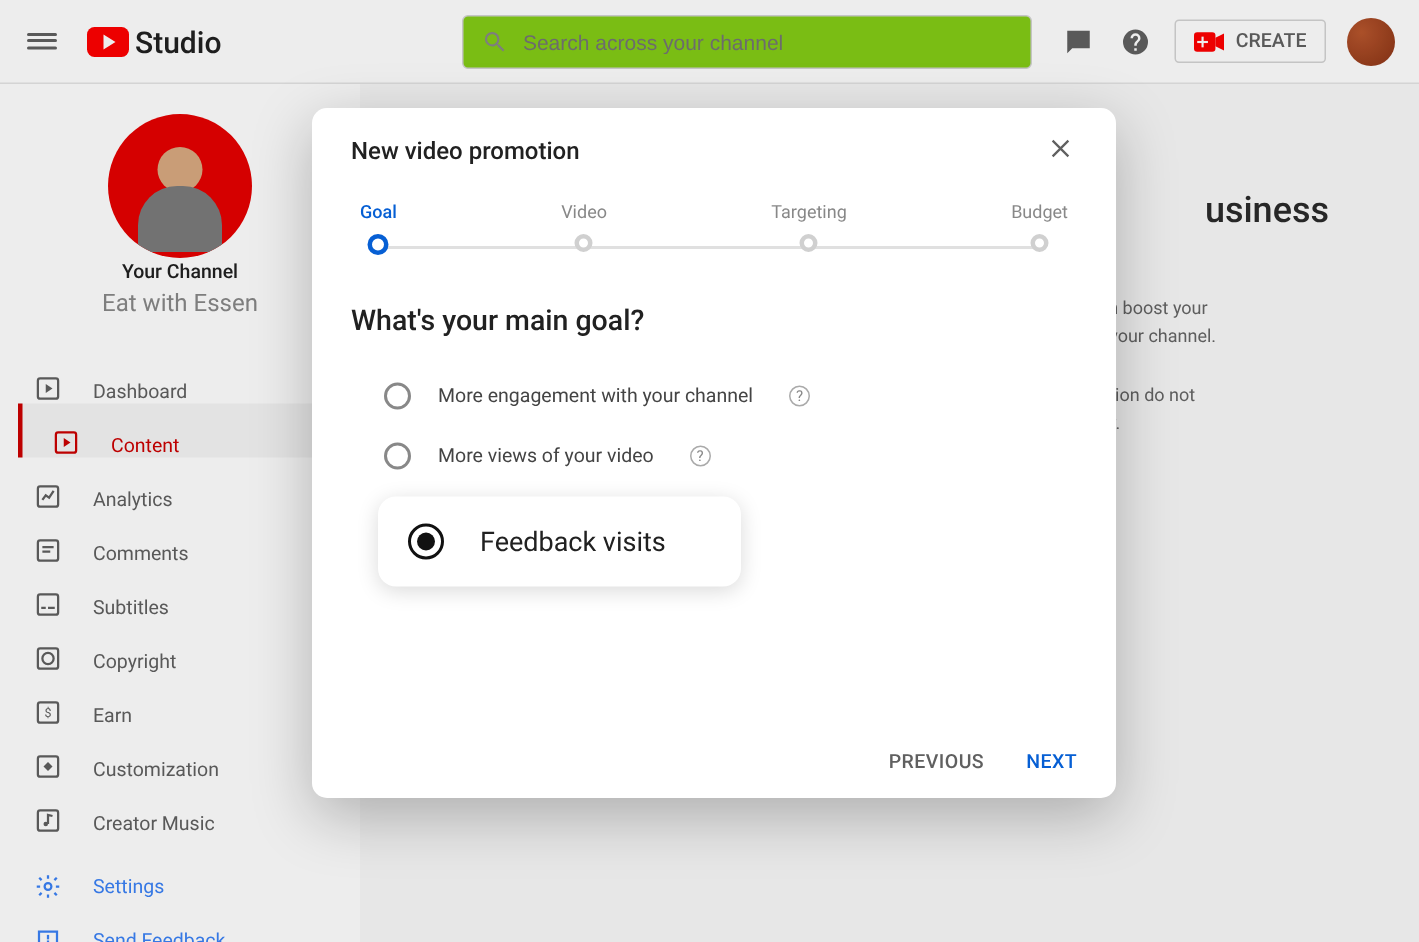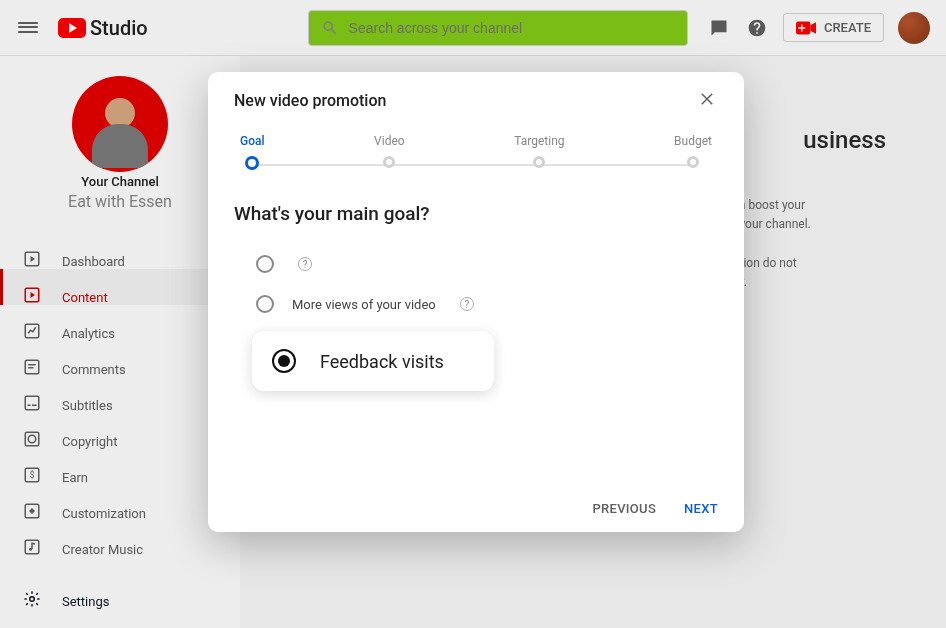--- a/index.html
+++ b/index.html
@@ -29,25 +29,25 @@
 .body { display: flex; height: calc(100% - 56px); }
 .sidebar { width: 240px; background: #fff; display: flex; flex-direction: column; }
 .channel-block { display: flex; flex-direction: column; align-items: center; padding: 20px 0 14px; }
 .channel-avatar { width: 96px; height: 96px; border-radius: 50%; background: #e60000; position: relative; overflow: hidden; }
 .channel-avatar::before { content:''; position:absolute; left:33px; top:22px; width:30px; height:30px; background:#d9a980; border-radius:50%; }
 .channel-avatar::after { content:''; position:absolute; left:20px; top:48px; width:56px; height:44px; background:#7b7b7b; border-radius:26px 26px 0 0; }
 .channel-title { font-size: 13px; font-weight: 500; color: #212121; margin-top: 2px; }
 .channel-sub { font-size: 16px; color: #888; margin-top: 3px; }
 .nav { list-style: none; padding: 8px 0; }
 .nav li { display: flex; align-items: flex-end; height: 36px; padding: 0 22px; font-size: 13px; color: #606060; cursor: pointer; gap: 20px; }
-.nav li.active { color: #cc0000; background: #f5f5f5; border-left: 3px solid #cc0000; padding-left: 19px; }
+.nav li.active { color: #cc0000; background: #f5f5f5; border-left: 3px solid #cc0000; padding-left: 19px; margin-left: 12px; }
 .nav-icon { width: 20px; height: 20px; display: inline-flex; align-items: center; justify-content: center; }
 .nav-icon svg { width: 18px; height: 18px; fill: currentColor; }
 .nav-bottom { margin-top: auto; padding: 8px 0 20px; list-style: none; }
-.nav-bottom li { display: flex; align-items: flex-end; height: 36px; padding: 0 22px; font-size: 13px; color: #0f172a; cursor: pointer; gap: 20px; }
+.nav-bottom li { display: flex; align-items: center; height: 36px; padding: 0 22px; font-size: 13px; color: #3b82f6; cursor: pointer; gap: 20px; }
 
 .main { flex: 1; background: #f9f9f9; position: relative; padding: 40px 60px; }
 .bg-title { font-size: 24px; font-weight: 500; color: #2b2b2b; position: absolute; right: 60px; top: 70px; }
 .bg-text { font-size: 12px; color: #666; line-height: 1.6; position: absolute; right: 40px; top: 140px; width: 180px; text-align: left; }
 
 
 .modal { position: absolute; left: 208px; top: 72px; width: 536px; background: #fff; border-radius: 10px; box-shadow: 0 12px 40px rgba(0,0,0,0.25); z-index: 10; padding: 18px 26px 16px; }
 .modal-header { display: flex; align-items: center; justify-content: space-between; }
 .modal-title { font-size: 16px; font-weight: 500; color: #212121; }
 .close-btn { width: 20px; height: 20px; cursor: pointer; color: #606060; }
@@ -280,20 +280,21 @@
           <span>Budget</span>
           <div class="step-dot"></div>
         </div>
     </div>
 
     <div class="question">What's your main goal?</div>
 
     <div class="options">
       <div class="option">
         <div class="radio"></div>
+        <span>More engagement with your channel</span>
         <span class="help-mini">?</span>
       </div>
       <div class="option">
         <div class="radio"></div>
         <span>More views of your video</span>
         <span class="help-mini">?</span>
       </div>
       <div class="option-card">
         <div class="radio-selected"></div>
         <span>Feedback visits</span>

